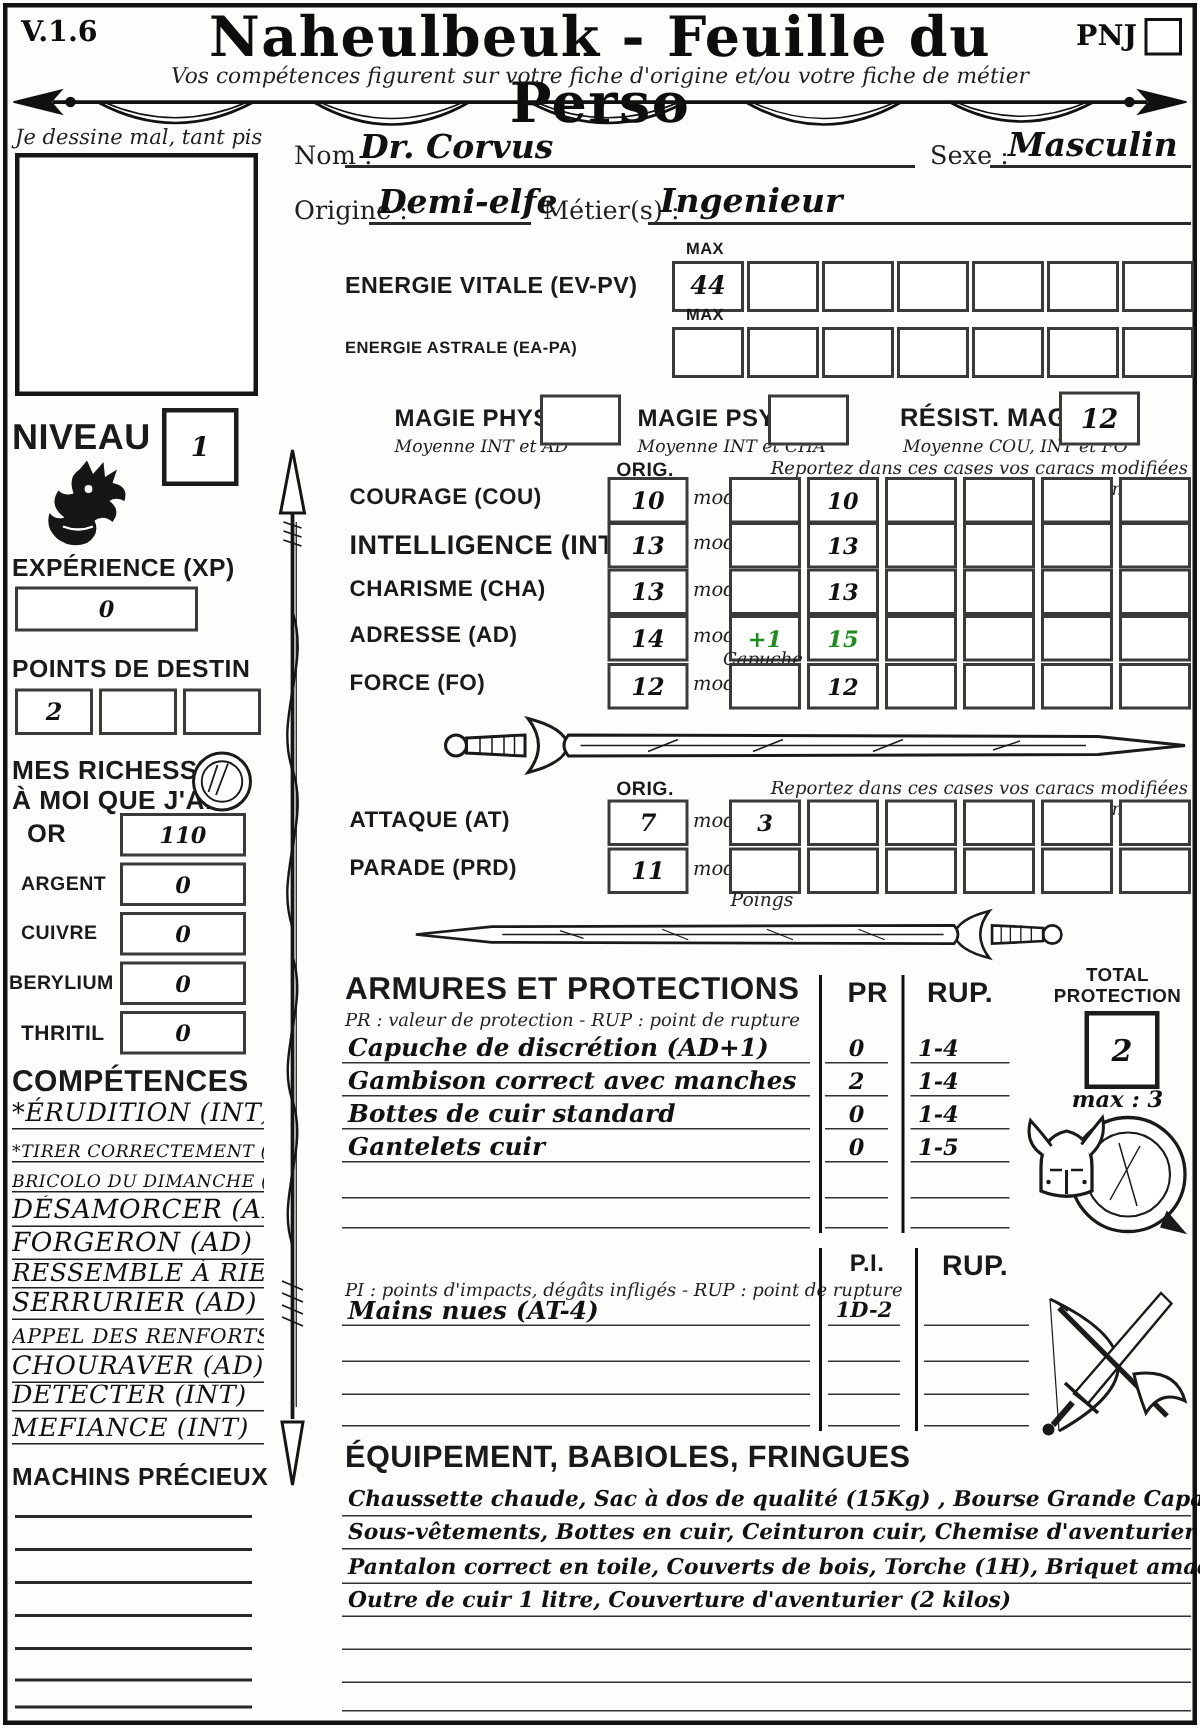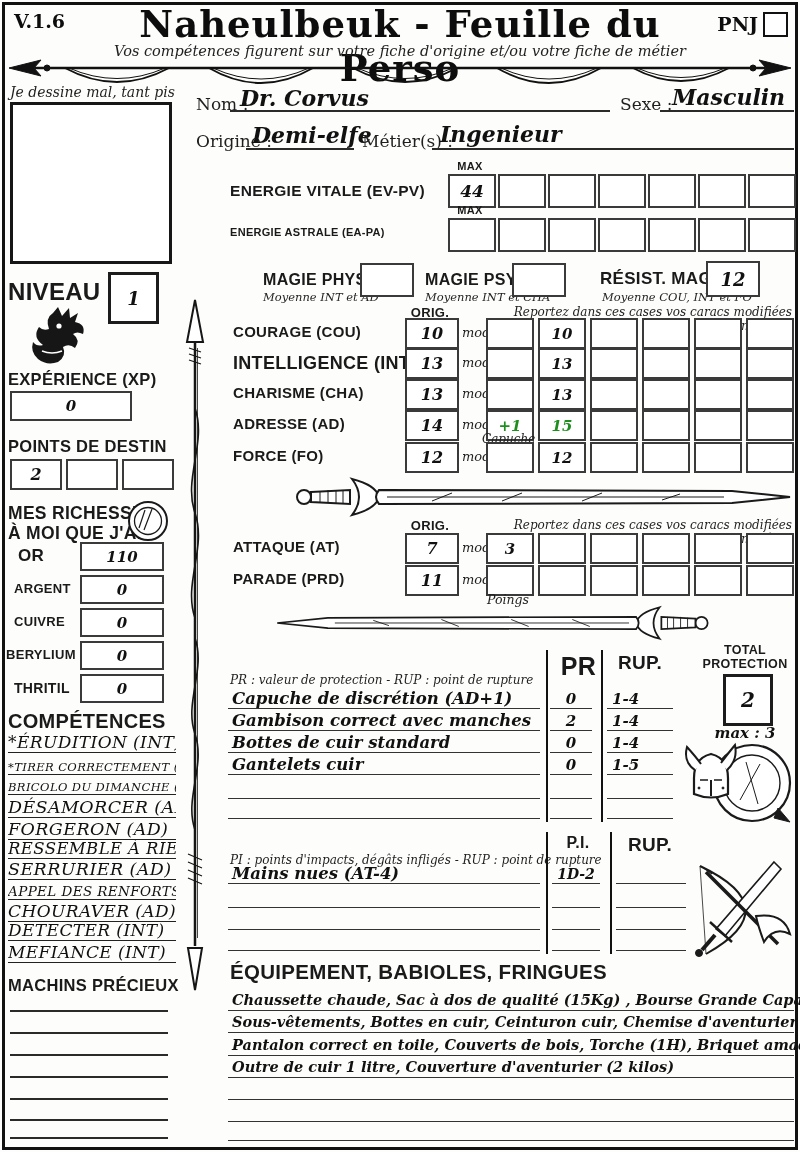--- a/index.html
+++ b/index.html
@@ -351,24 +351,25 @@
         <path d="M19,2 L11,44 L27,44 Z" fill="#fff" stroke-width="2"></path>
         <path d="M13,50 L25,54 M13,56 L25,60 M13,62 L25,66" stroke-width="1.2"></path>
         <path d="M19,110 C31,145 7,180 19,215 C31,250 7,285 19,320" stroke-width="1.6"></path>
         <path d="M19,340 C30,372 8,404 19,436 C30,468 8,500 19,532" stroke-width="1.6"></path>
         <path d="M12,556 L26,562 M12,564 L26,570 M12,572 L26,578 M12,580 L26,586" stroke-width="1.2"></path>
         <path d="M19,692 L12,650 L26,650 Z" fill="#fff" stroke-width="2"></path>
       </g>
     </svg>
   </div>
 
+  <div class="abs print" style="left:230px;top:648px;font-size:21px;">ARMURES ET PROTECTIONS</div>
   <div class="abs script" style="left:230px;top:673px;font-size:12px;">PR : valeur de protection - RUP : point de rupture</div>
   <div class="vline" style="left:546px;top:650px;height:172px;"></div>
   <div class="vline" style="left:601px;top:650px;height:172px;"></div>
-  <div class="abs print ctr" style="left:546px;top:652px;width:65px;font-size:25px;">PR</div>
+  <div class="abs print ctr" style="left:546px;top:652px;width:65px;font-size:19px;">PR</div>
   <div class="abs print ctr" style="left:601px;top:652px;width:78px;font-size:19px;">RUP.</div>
 
   <div class="abs hand" style="left:232px;top:689px;font-size:16.5px;">Capuche de discrétion (AD+1)</div>
   <div class="uline1" style="left:228px;top:708px;width:312px;"></div>
   <div class="abs hand ctr" style="left:550px;top:690px;width:42px;font-size:15px;">0</div>
   <div class="uline1" style="left:550px;top:708px;width:42px;"></div>
   <div class="abs hand" style="left:612px;top:690px;font-size:15px;">1-4</div>
   <div class="uline1" style="left:607px;top:708px;width:66px;"></div>
 
   <div class="abs hand" style="left:232px;top:711px;font-size:16.5px;">Gambison correct avec manches</div>

